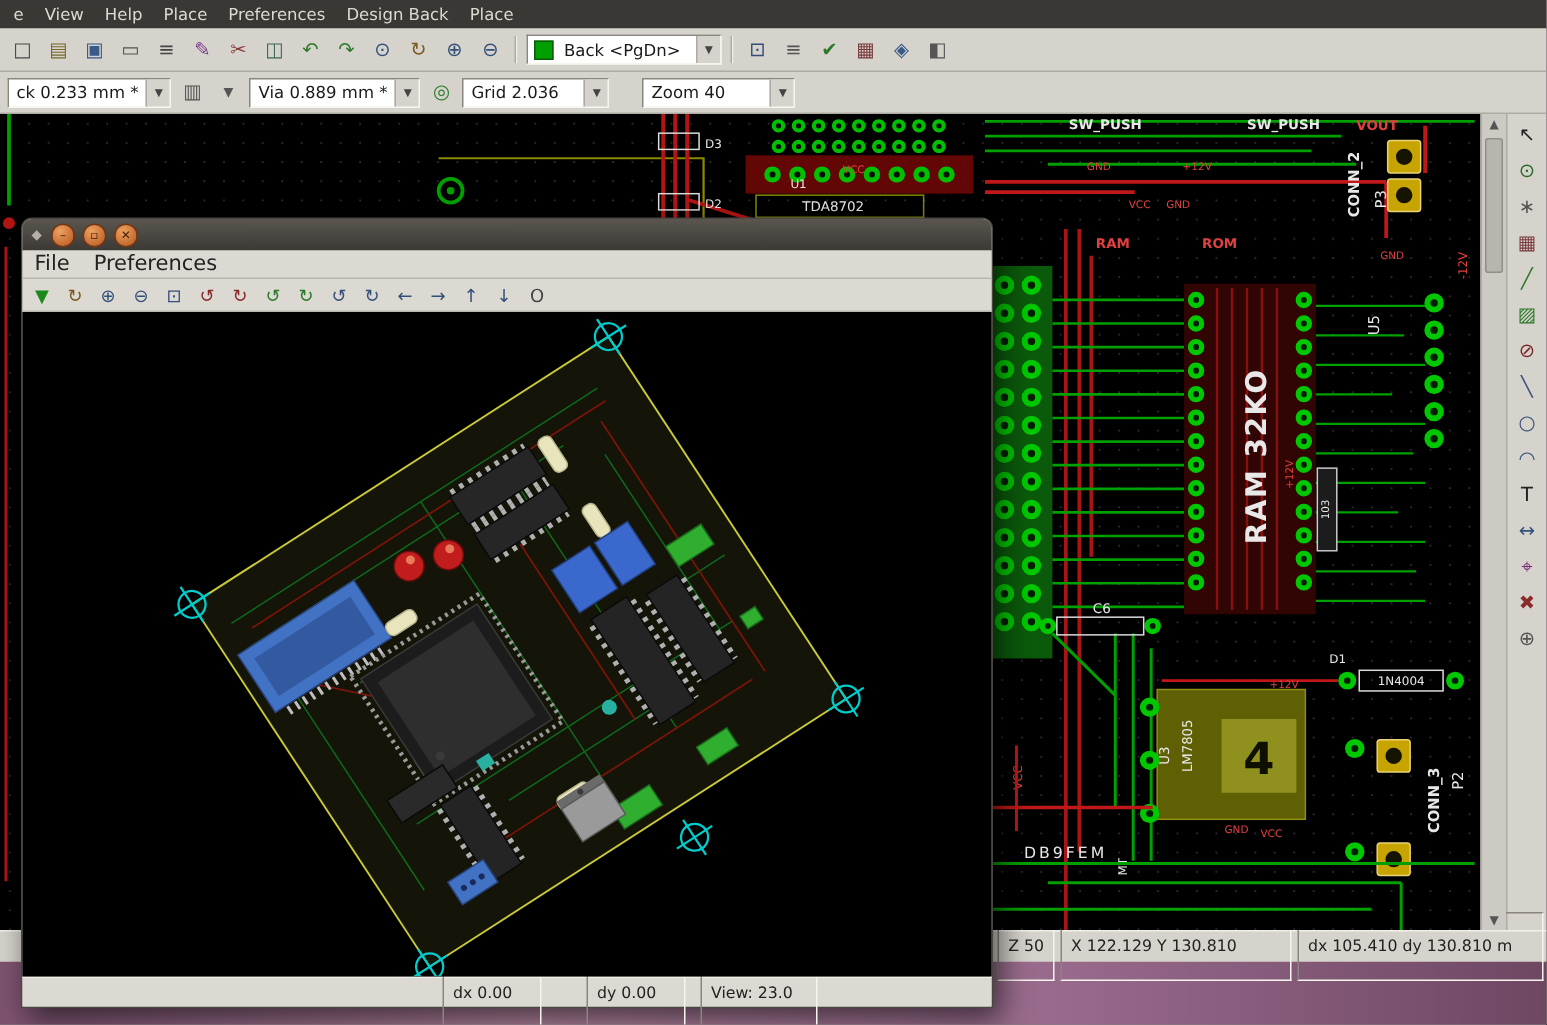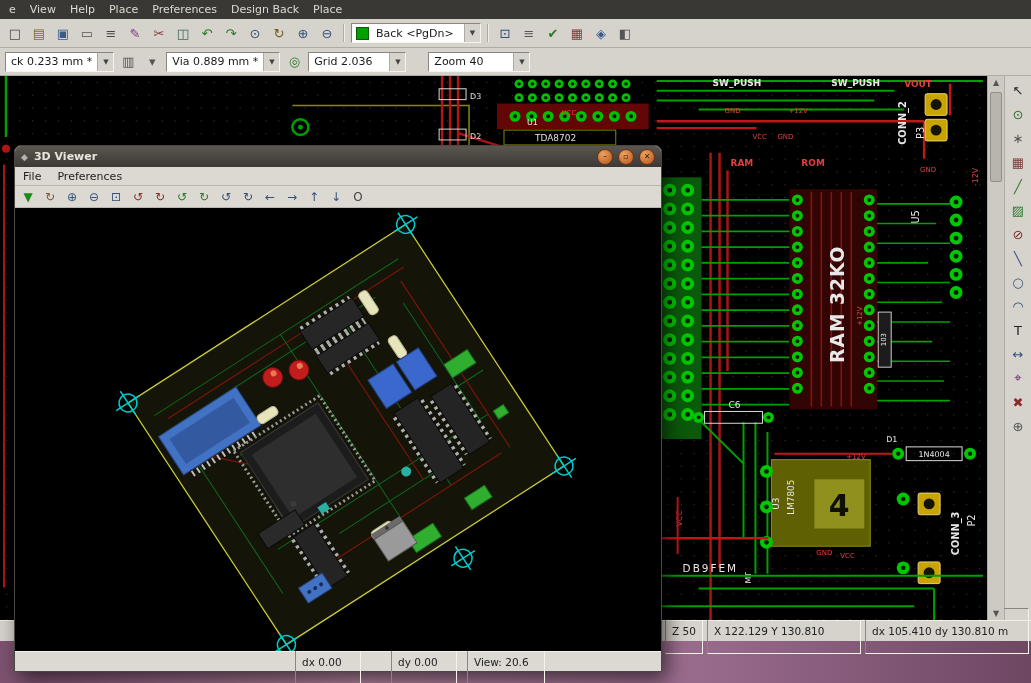--- a/index.html
+++ b/index.html
@@ -35,21 +35,21 @@
   .sb-spacer{flex:1;}
   .sb-cell{display:inline-block;border:1px solid;border-color:#8a867f #f7f4ee #f7f4ee #8a867f;padding:16px 6px;white-space:nowrap;}
   
   .viewer3d{position:absolute;left:14px;top:145px;width:646px;height:525px;display:flex;flex-direction:column;background:#dcd8d2;border:1px solid #4a4742;border-radius:7px 7px 0 0;box-shadow:5px 8px 20px rgba(0,0,0,0.6);}
   .titlebar{height:21px;background:linear-gradient(#5a564f,#3c3935);border-radius:6px 6px 0 0;display:flex;align-items:center;padding:0 6px;flex:0 0 auto;}
   .titlebar .wicon{color:#b5b1aa;font-size:9px;margin-right:6px;}
   .titlebar .wtitle{color:#e9e5dd;font-weight:bold;font-size:11px;flex:1;}
   .wbtns{display:flex;gap:5px;}
   .wbtn{width:14px;height:14px;border-radius:50%;background:radial-gradient(circle at 35% 30%,#eda25f,#b5541e);border:1px solid #703512;color:#3c1c06;font-size:8px;line-height:13px;text-align:center;}
   .vmenubar{height:18px;background:#dcd8d2;border-bottom:1px solid #b8b4ae;display:flex;align-items:center;flex:0 0 auto;}
-  .vmenubar .mi{color:#222;font-size:11px;padding:2px 8px;}
+  .vmenubar .mi{color:#222;font-size:14px;padding:2px 8px;}
   .vtoolbar{height:21px;background:#dcd8d2;border-bottom:1px solid #b8b4ae;display:flex;align-items:center;padding-left:2px;flex:0 0 auto;}
   .vtoolbar .tbi{width:18px;height:18px;font-size:12px;}
   .vcanvas{flex:1;background:#000;position:relative;overflow:hidden;min-height:0;}
   .vcanvas svg{position:absolute;inset:0;width:100%;height:100%;display:block;}
   .vstatus{height:19px;background:#dcd8d2;border-top:1px solid #f2efe9;display:flex;align-items:center;font-size:10.5px;color:#222;flex:0 0 auto;}
   .vstatus .c1{margin-left:280px;min-width:52px;}
   .vstatus .c2{margin-left:30px;min-width:52px;}
   .vstatus .c3{margin-left:10px;min-width:64px;}
   
   svg text{font-family:"DejaVu Sans",sans-serif;}
@@ -299,21 +299,20 @@
     <span class="sb-spacer"></span>
     <span class="sb-cell">Z 50</span>
     <span class="sb-cell" style="min-width:140px">X 122.129  Y 130.810</span>
     <span class="sb-cell" style="min-width:150px">dx 105.410  dy 130.810 m</span>
   </div>
 </div>
 
 <div class="viewer3d">
   <div class="titlebar">
     <span class="wicon">◆</span>
-    <span class="wtitle">3D Viewer</span>
     <span class="wbtns">
       <span class="wbtn">–</span>
       <span class="wbtn">▫</span>
       <span class="wbtn">✕</span>
     </span>
   </div>
   <div class="vmenubar">
     <span class="mi">File</span>
     <span class="mi">Preferences</span>
   </div>
@@ -414,15 +413,15 @@
             <path d="M-179,145 H-151 M-165,131 V159"></path>
           <circle cx="30" cy="168" r="9"></circle>
             <path d="M16,168 H44 M30,154 V182"></path>
         </g>
       </g>
     </svg>
   </div>
   <div class="vstatus">
     <span class="sb-cell c1">dx 0.00</span>
     <span class="sb-cell c2">dy 0.00</span>
-    <span class="sb-cell c3">View: 20.6</span>
+    <span class="sb-cell c3">View: 23.0</span>
   </div>
 </div>
 
 </body></html>

